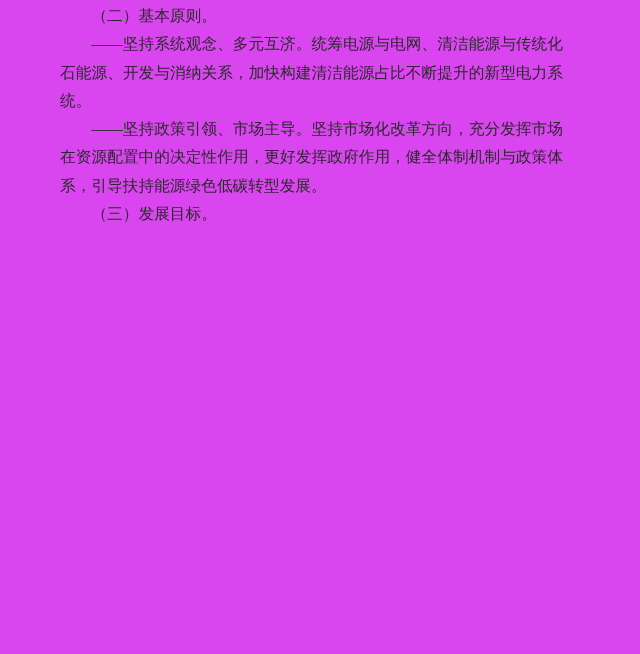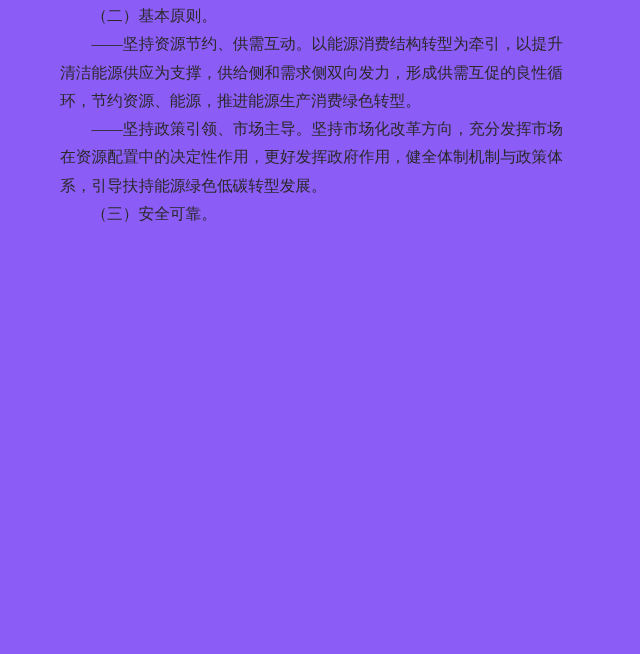--- a/index.html
+++ b/index.html
@@ -4,21 +4,21 @@
 <style>
   html, body {
     margin: 0;
     padding: 0;
     background: #ffffff;
   }
   .page {
     position: relative;
     width: 640px;
     height: 654px;
-    background: #8b5cf6;
+    background: #d946ef;
     overflow: hidden;
     box-sizing: border-box;
   }
   .doc-body {
     position: absolute;
     top: 2px;
     left: 60px;
     width: 503px;
     font-family: "Liberation Serif", "DejaVu Serif", serif;
     font-size: 15.7px;
@@ -34,17 +34,17 @@
     text-indent: 2em;
     word-break: break-all;
   }
 </style>
 </head>
 <body>
 
 <div class="page">
   <div class="doc-body" id="doc-body">
       <p>（二）基本原则。</p>
-      <p>——坚持资源节约、供需互动。以能源消费结构转型为牵引，以提升清洁能源供应为支撑，供给侧和需求侧双向发力，形成供需互促的良性循环，节约资源、能源，推进能源生产消费绿色转型。</p>
+      <p>——坚持系统观念、多元互济。统筹电源与电网、清洁能源与传统化石能源、开发与消纳关系，加快构建清洁能源占比不断提升的新型电力系统。</p>
       <p>——坚持政策引领、市场主导。坚持市场化改革方向，充分发挥市场在资源配置中的决定性作用，更好发挥政府作用，健全体制机制与政策体系，引导扶持能源绿色低碳转型发展。</p>
-      <p>（三）安全可靠。</p>
+      <p>（三）发展目标。</p>
     </div>
 </div>
 
 </body></html>

